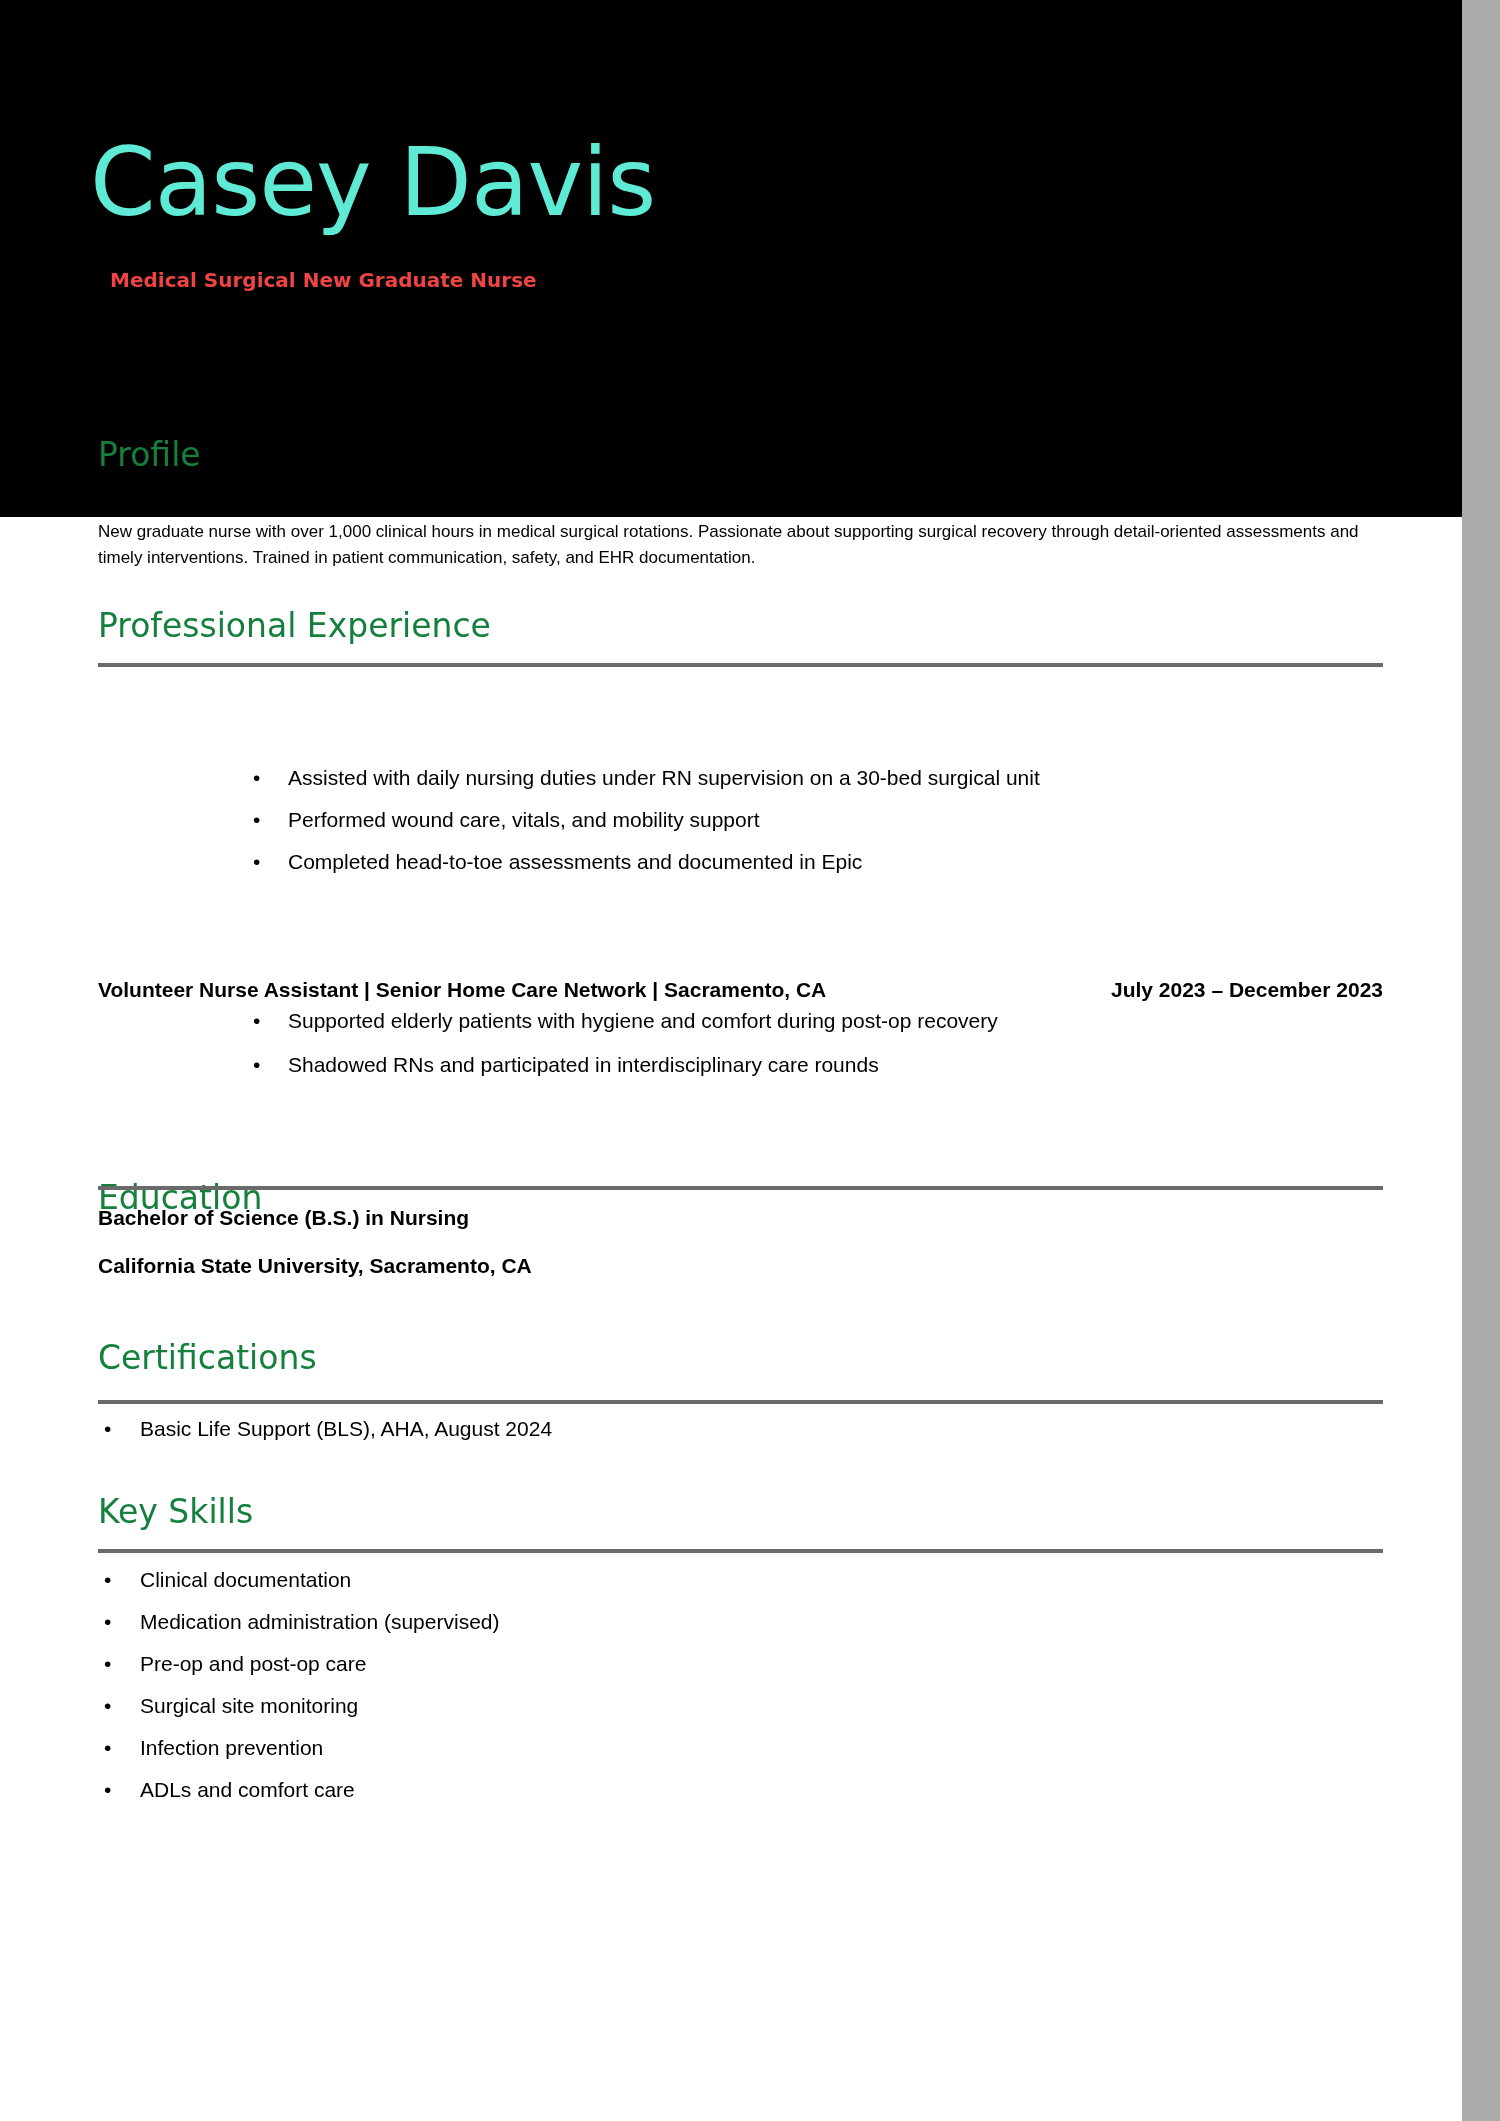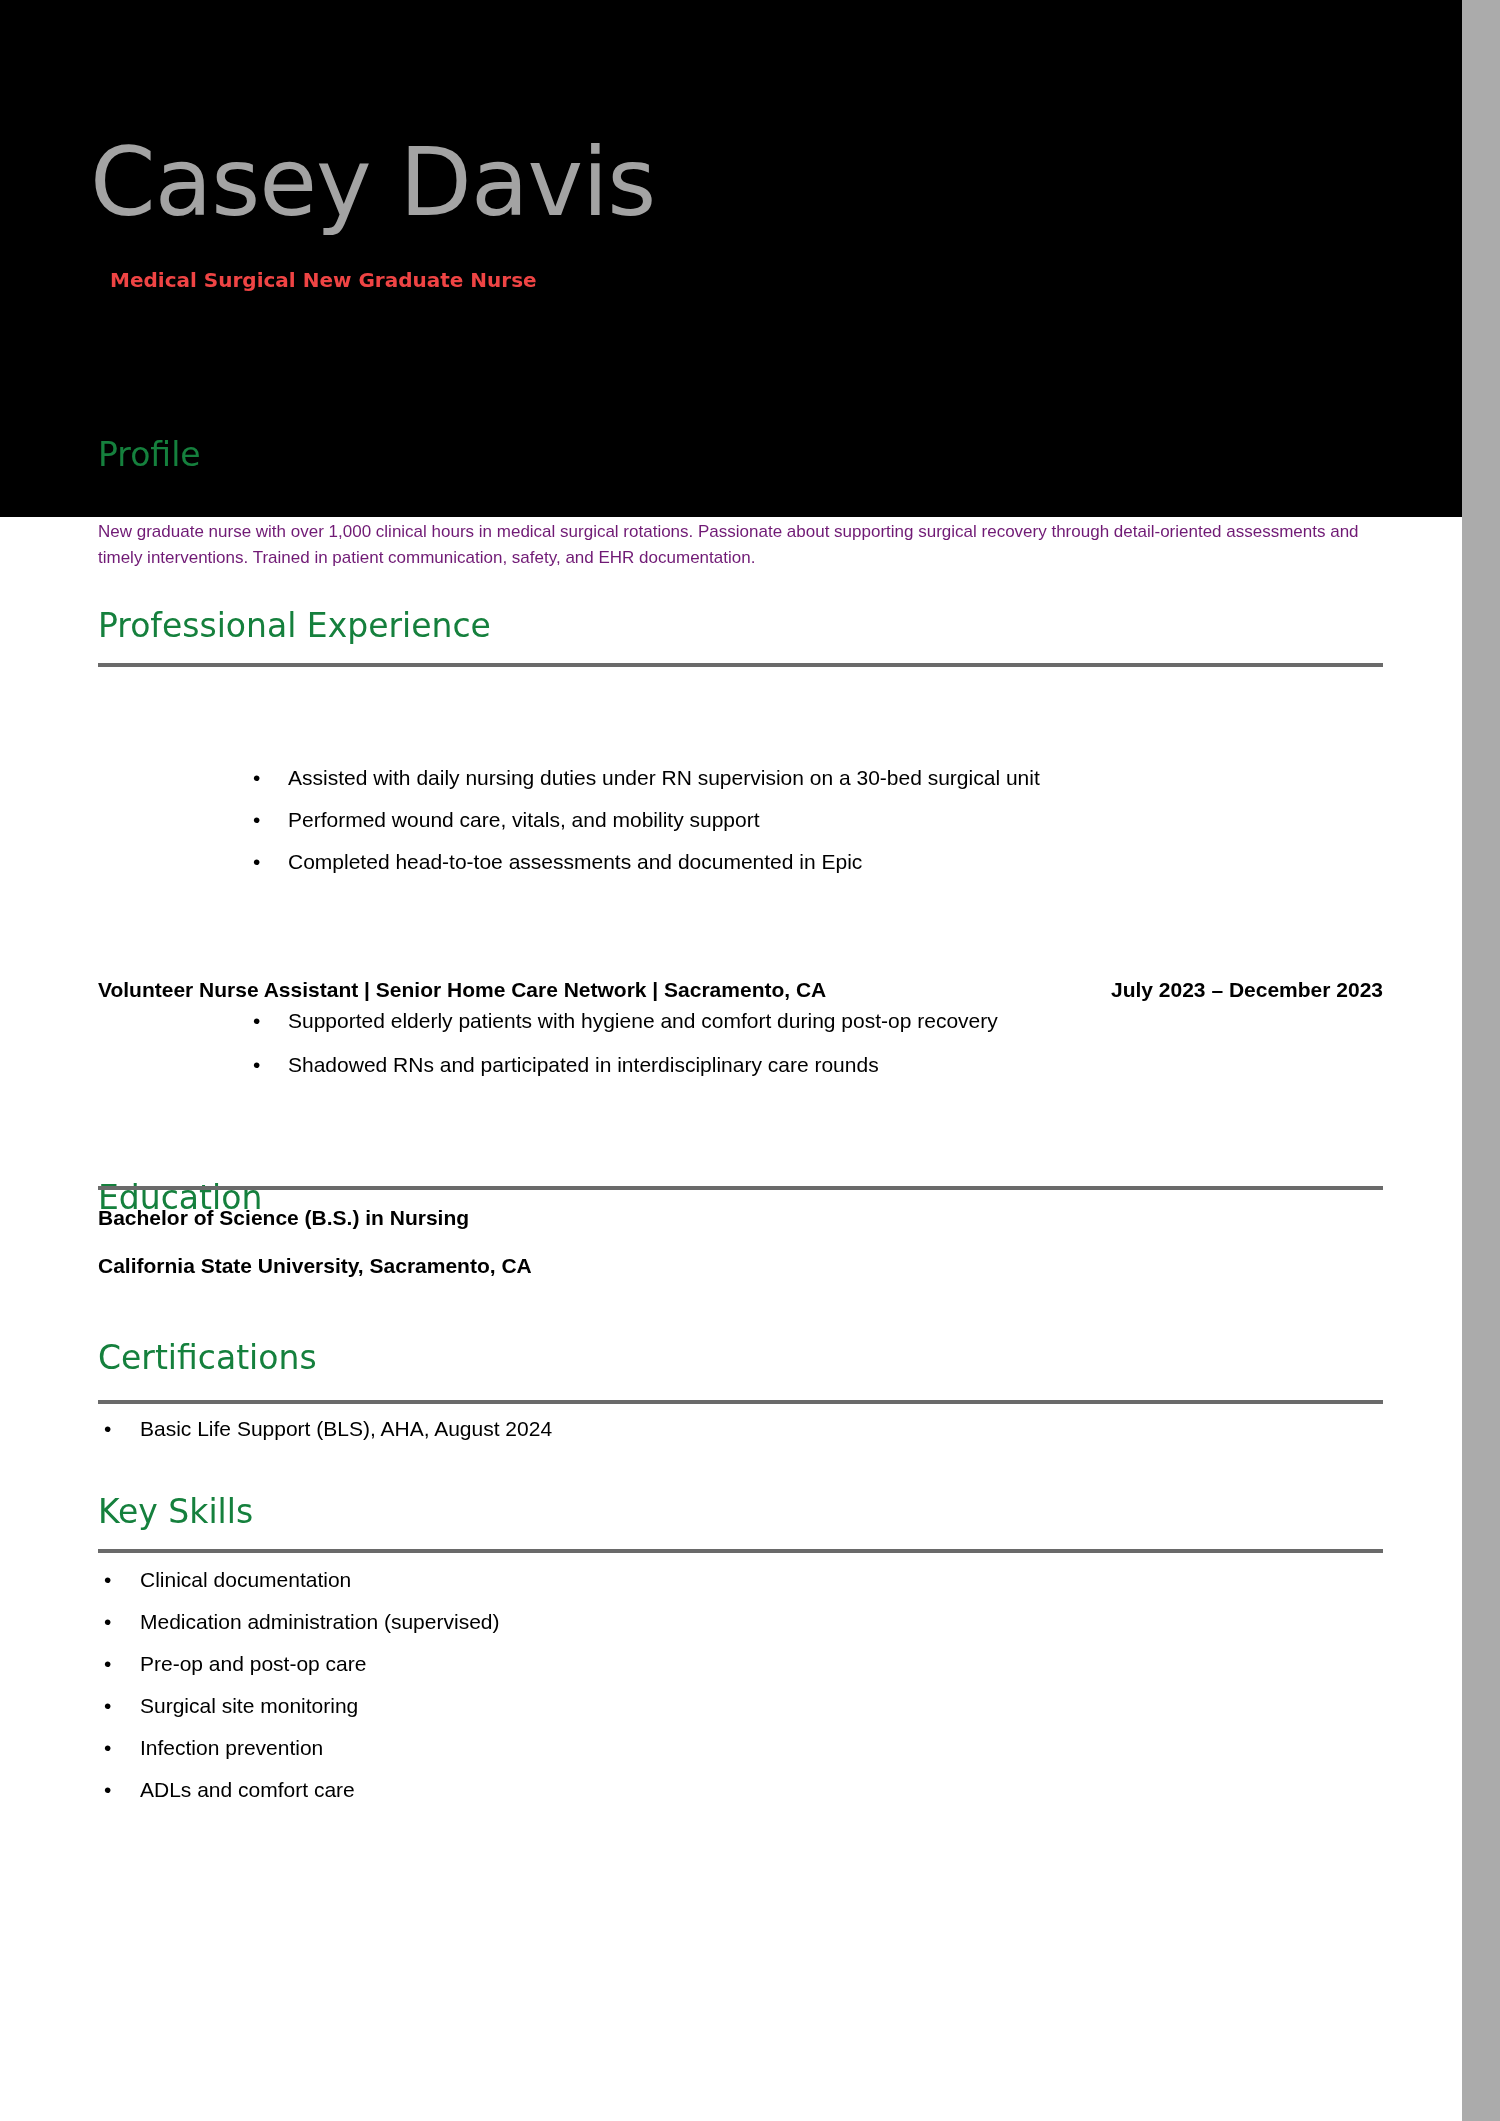--- a/index.html
+++ b/index.html
@@ -7,21 +7,21 @@
     position:relative; width:1500px; height:2121px;
     background:#ffffff; overflow:hidden;
     font-family:"Liberation Sans", sans-serif; color:#000;
   }
   .gray-strip { position:absolute; top:0; right:0; width:38px; height:2121px; background:#ababab; }
 
   .hdr { position:absolute; left:0; top:0; width:1462px; height:517px; background:#000; }
   .name {
     position:absolute; left:90px; top:134px;
     font-family:"DejaVu Sans", sans-serif; font-size:94px; line-height:1.05;
-    color:#a3a3a3; letter-spacing:-1px; white-space:nowrap;
+    color:#5eead4; letter-spacing:-1px; white-space:nowrap;
   }
   .subtitle {
     position:absolute; left:110px; top:268px;
     font-family:"DejaVu Sans", sans-serif; font-weight:bold; font-size:20px;
     color:#ef4444; white-space:nowrap;
   }
   .section-h {
     position:absolute; left:98px;
     font-family:"DejaVu Sans", sans-serif; font-size:33px; line-height:36px;
     color:#15803d; white-space:nowrap;
@@ -33,21 +33,21 @@
   .h-skills  { top:1494px; }
 
   .rule { position:absolute; left:98px; width:1285px; height:4px; background:#6a6a6a; }
   .rule-exp    { top:663px; }
   .rule-edu    { top:1186px; }
   .rule-cert   { top:1400px; }
   .rule-skills { top:1549px; }
 
   .profile-text {
     position:absolute; left:98px; top:519px; width:1290px;
-    font-size:17px; line-height:26px; color:#701a75;
+    font-size:17px; line-height:26px; color:#000000;
   }
 
   .job-row {
     position:absolute; left:98px; width:1285px; height:26px;
     display:flex; justify-content:space-between; align-items:center;
   }
   .job1 { top:686px; }
   .job2 { top:977px;text-align:center; }
   .job-title { font-weight:bold; font-size:21px; white-space:nowrap; }
   .job-date  { font-weight:bold; font-size:21px; white-space:nowrap; }

